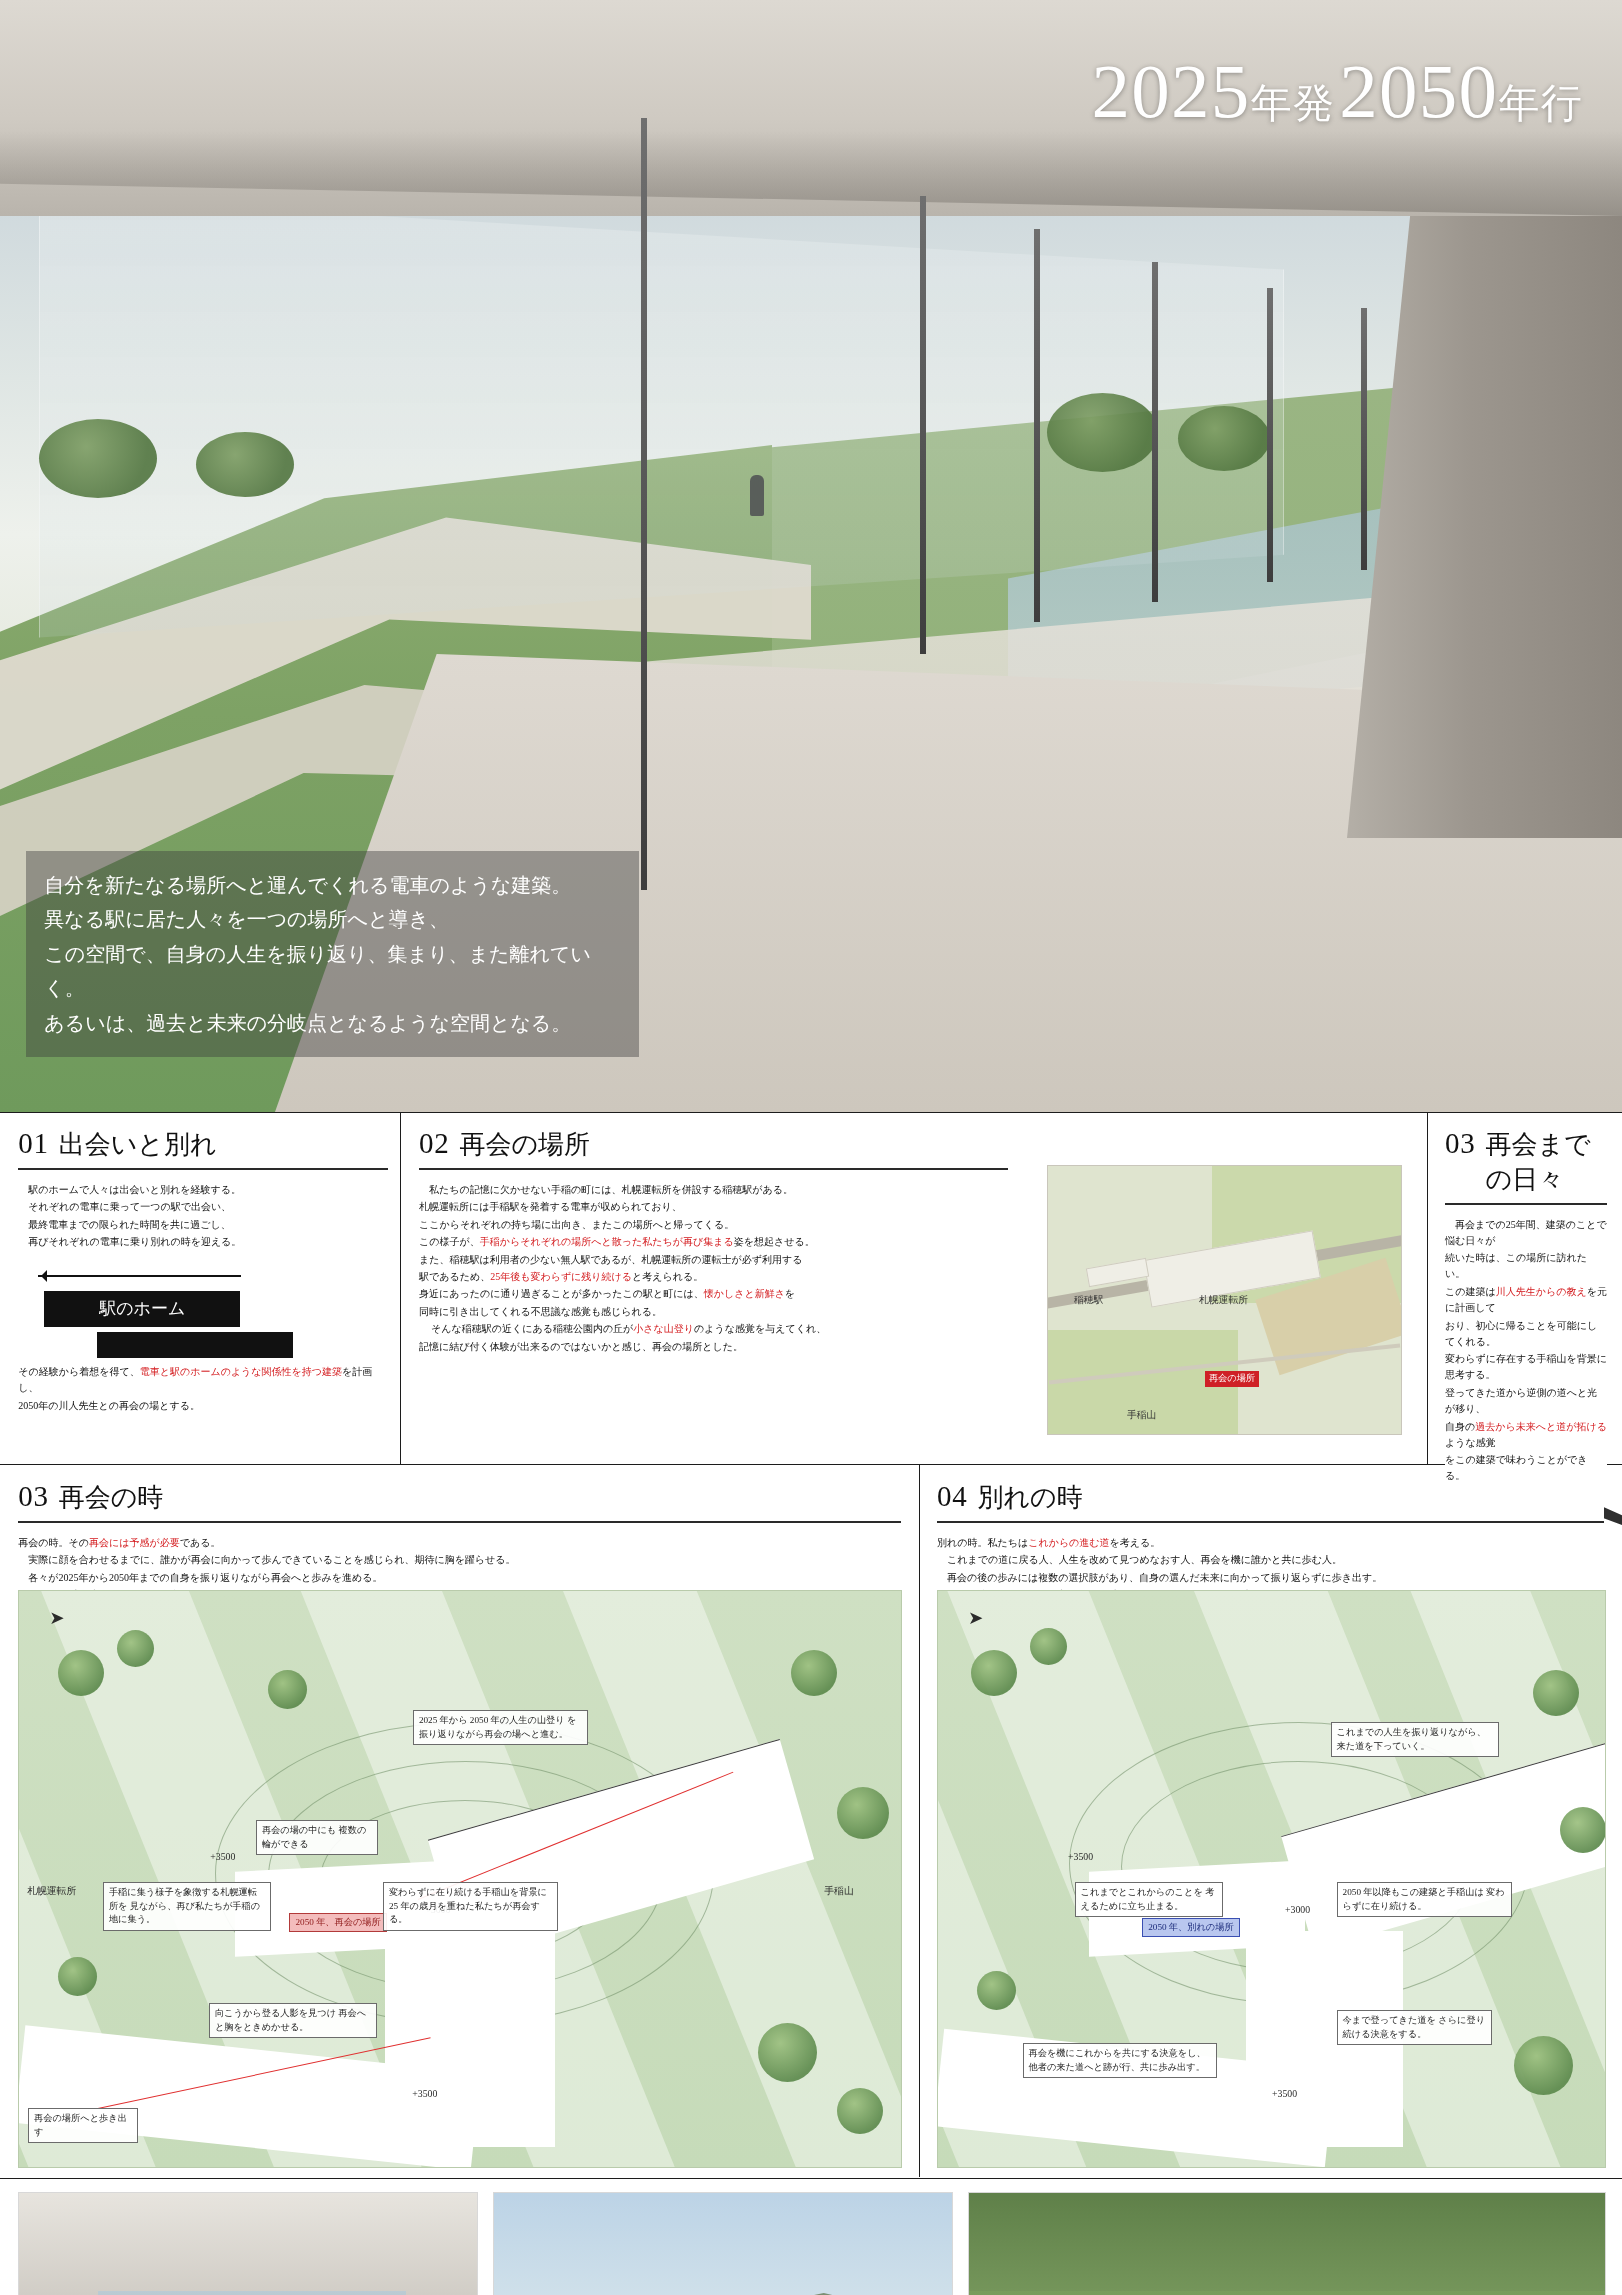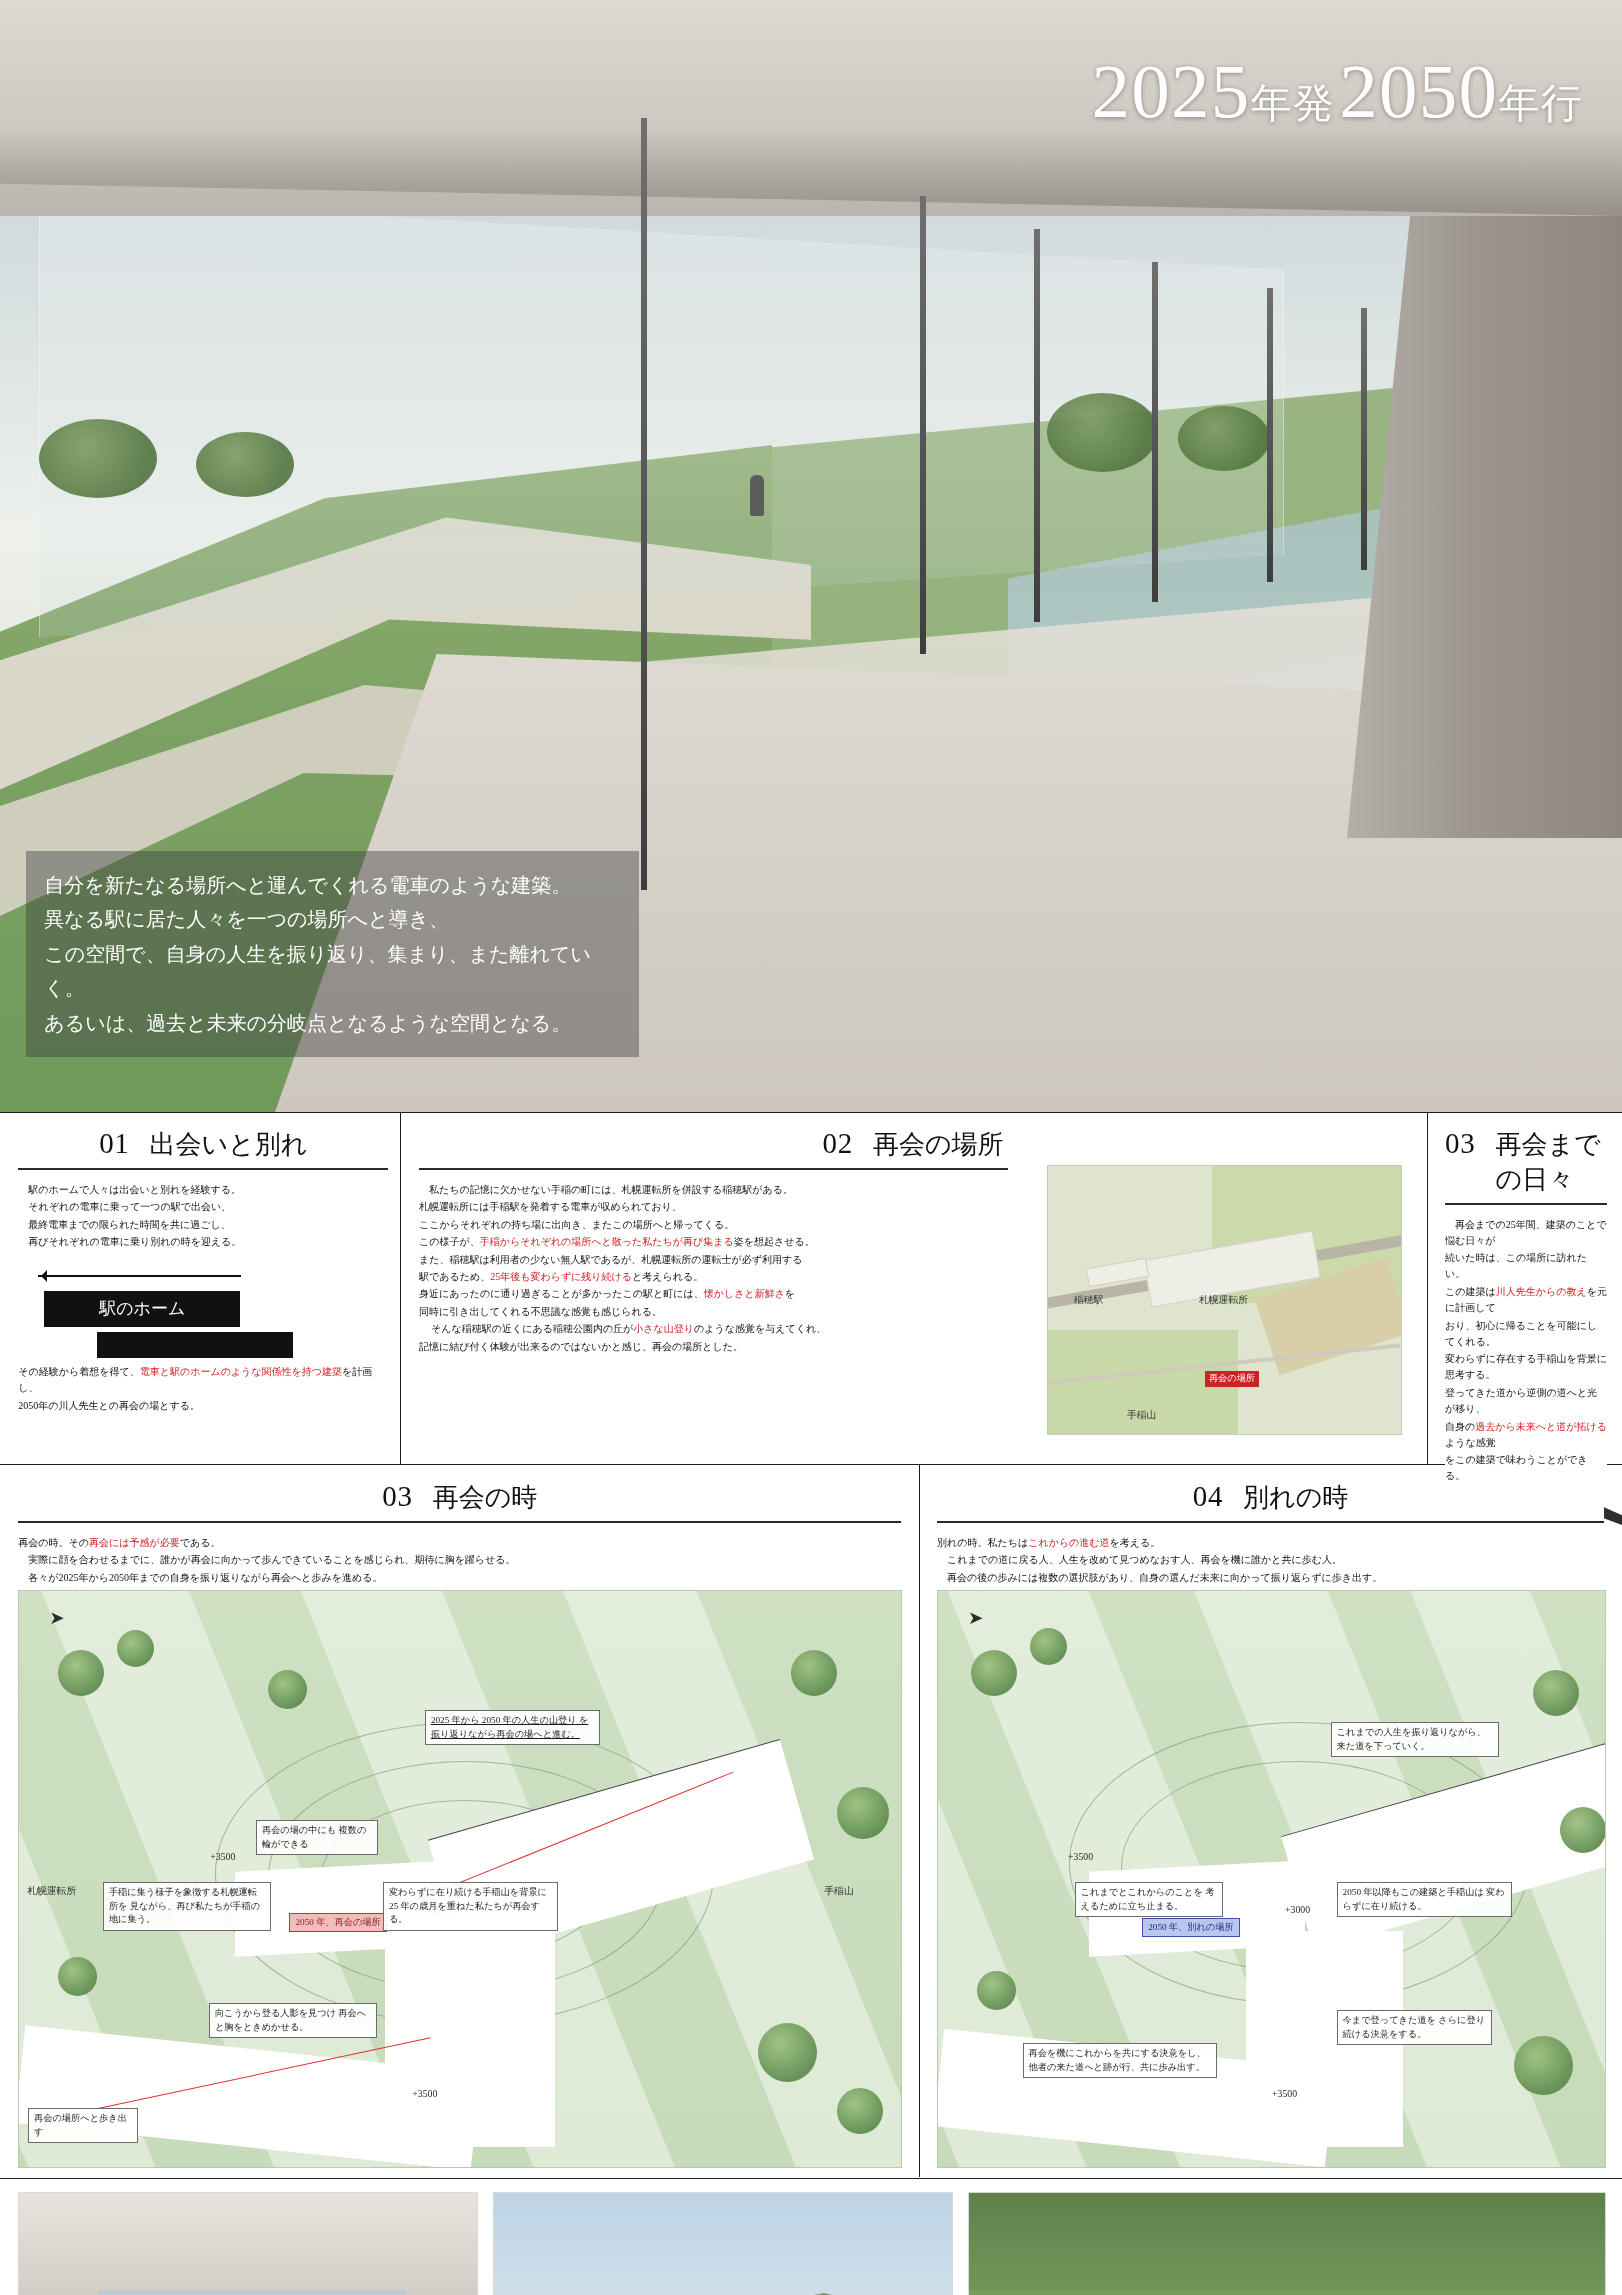--- a/index.html
+++ b/index.html
@@ -50,21 +50,21 @@
         text-shadow:0 1.3px 5.2px rgba(0,0,0,.35);white-space:nowrap;}
   .hero-title .big{font-size:77px;}
   .hero-title .sm{font-size:41px;}
 
   .hero-caption{position:absolute;left:26px;top:851px;width:576px;padding:17px 18.3px;
         background:rgba(60,60,60,.42);color:#fff;font-size:20px;line-height:1.72;}
   .panel{position:absolute;background:#fff;}
   .vline{position:absolute;width:1.3px;background:#1c1c1c;}
   .hline{position:absolute;height:1.3px;background:#1c1c1c;}
 
-  .sec-head{display:flex;align-items:baseline;gap:20px;padding:0 0 3.9px 0;justify-content:center;}
+  .sec-head{display:flex;align-items:baseline;gap:10px;padding:0 0 3.9px 0;}
   .sec-num{font-size:29px;font-weight:normal;letter-spacing:0.7px;}
   .sec-title{font-size:26px;}
   .sec-rule{height:1.3px;background:#2a2a2a;margin:2.6px 0 11.8px 0;}
 
   p.body{font-size:10px;line-height:1.62;margin:0 0 1.3px 0;text-indent:1em;}
   .red{color:#d3191c;}
 
   
   .bar{background:#111;height:26px;}
   .platform-box{background:#111;color:#fff;font-size:17px;text-align:center;padding:6.5px 0;width:196px;}
@@ -316,21 +316,21 @@
 
   <div class="sitelbl" style="left:7.9px;top:294px;">札幌運転所</div>
   <div class="sitelbl" style="left:805px;top:294px;">手稲山</div>
 
   <div class="lvl" style="left:191px;top:260px;">+3500</div>
   <div class="lvl" style="left:406px;top:313px;">+3000</div>
   <div class="lvl" style="left:393px;top:497px;">+3500</div>
 
   <div class="tag-red" style="left:270px;top:322px;">2050 年、再会の場所</div>
 
-  <div class="callout" style="left:406px;top:119px;width:164px;text-decoration:underline;">2025 年から 2050 年の人生の山登り を 振り返りながら再会の場へと進む。</div>
+  <div class="callout" style="left:394px;top:119px;width:164px;">2025 年から 2050 年の人生の山登り を 振り返りながら再会の場へと進む。</div>
   <div class="callout" style="left:237px;top:229px;width:111px;">再会の場の中にも 複数の輪ができる</div>
   <div class="callout" style="left:84px;top:291px;width:157px;">手稲に集う様子を象徴する札幌運転所を 見ながら、再び私たちが手稲の地に集う。</div>
   <div class="callout" style="left:364px;top:291px;width:164px;">変わらずに在り続ける手稲山を背景に 25 年の歳月を重ねた私たちが再会する。</div>
   <div class="callout" style="left:190px;top:412px;width:157px;">向こうから登る人影を見つけ 再会へと胸をときめかせる。</div>
   <div class="callout" style="left:9.2px;top:517px;width:98px;">再会の場所へと歩き出す</div>
 </div>
 
 <div class="plan" style="position:absolute;left:937px;top:1590px;width:667px;height:576px;">
   <div class="stripe" style="left:-79px;top:-92px;width:118px;height:818px;"></div>
   <div class="stripe" style="left:144px;top:-105px;width:131px;height:851px;"></div>

